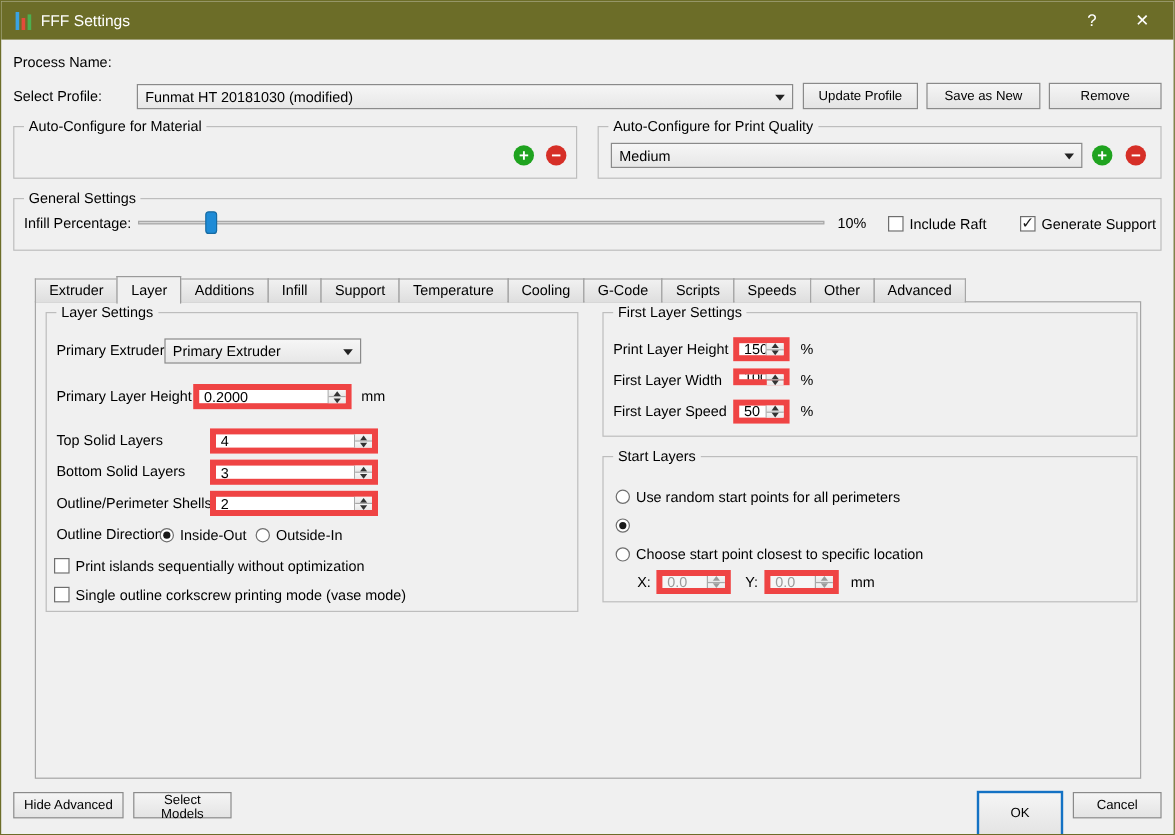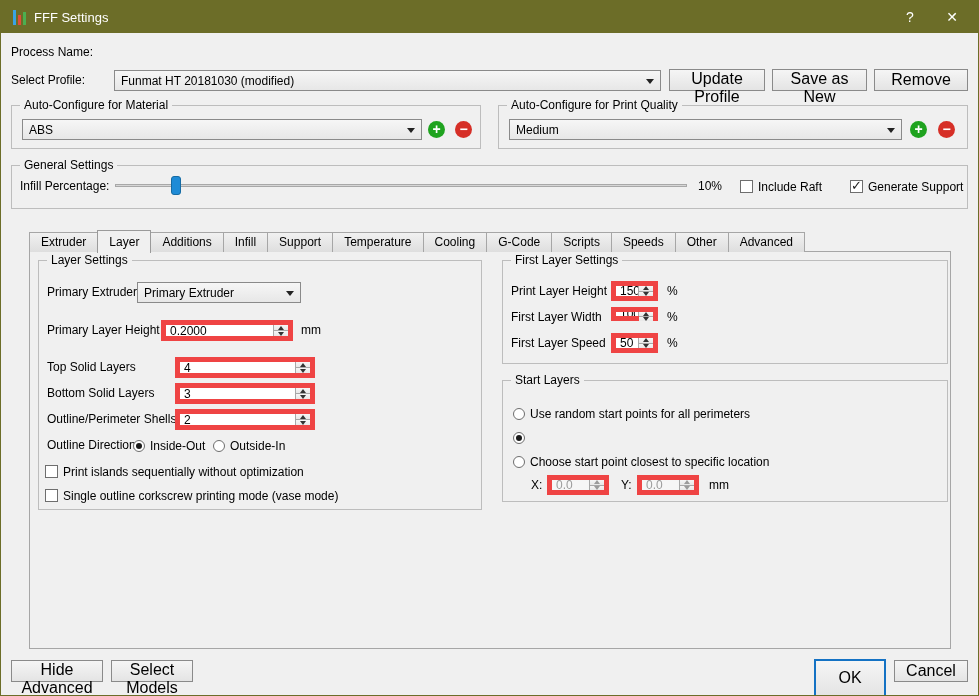--- a/index.html
+++ b/index.html
@@ -17,21 +17,21 @@
   .app-icon .b3{height:13px;background:#4caf50;}
   .titlebar .title{font-size:13px;}
   .tb-btn{position:absolute;top:0;width:44px;height:32px;display:flex;align-items:center;justify-content:center;font-size:14px;color:#fff;cursor:default;}
   .tb-btn.help{right:46px;}
   .tb-btn.close{right:4px;}
   .lbl{position:absolute;line-height:21px;white-space:nowrap;}
   .textinput{position:absolute;background:#fff;border:1px solid #7a7a7a;display:flex;align-items:center;padding:0 5px;}
   .combo{position:absolute;background:linear-gradient(#f6f6f6,#e7e7e7);border:1px solid #8a8a8a;display:flex;align-items:center;padding:0 20px 0 6px;height:21px;}
   .combo-text{white-space:nowrap;overflow:hidden;}
   .combo-arrow{position:absolute;right:6px;top:50%;margin-top:-2px;width:0;height:0;border:4px solid transparent;border-top:5px solid #222;}
-  .btn{position:absolute;height:22px;background:linear-gradient(#f5f5f5,#e4e4e4);border:1px solid #8a8a8a;font-family:inherit;font-size:16px;padding:0 8px;color:#000;}
+  .btn{position:absolute;height:22px;background:linear-gradient(#f5f5f5,#e4e4e4);border:1px solid #8a8a8a;font-family:inherit;font-size:11px;padding:0 8px;color:#000;}
   .btn.default{border:2px solid var(--accent);height:38px;}
   .group{position:absolute;border:1px solid #bdbdbd;}
   .legend{position:absolute;top:-8px;left:8px;background:#f0f0f0;padding:0 4px;white-space:nowrap;line-height:15px;}
   .circle-btn{position:absolute;width:17px;height:17px;border-radius:50%;color:#fff;display:flex;align-items:center;justify-content:center;font-size:14px;font-weight:bold;line-height:15px;border:none;}
   .circle-btn.add{background:var(--add_green);}
   .circle-btn.remove{background:var(--remove_red);}
   .slider{position:absolute;height:20px;}
   .slider-track{position:absolute;left:0;right:0;top:8px;height:3px;background:#d6d6d6;border:1px solid #a8a8a8;}
   .slider-handle{position:absolute;top:0;width:10px;height:19px;background:var(--slider);border:1px solid #166ba3;border-radius:3px;}
   .checkbox,.radio{position:absolute;display:flex;align-items:center;gap:5px;white-space:nowrap;height:21px;}
@@ -76,24 +76,20 @@
   <div class="combo" style="left:113px;top:69px;width:547px">
     <span class="combo-text">Funmat HT 20181030 (modified)</span>
     <span class="combo-arrow"></span>
   </div>
   <button class="btn" style="left:668px;top:68px;width:96px">Update Profile</button>
   <button class="btn" style="left:771px;top:68px;width:95px">Save as New</button>
   <button class="btn" style="left:873px;top:68px;width:94px">Remove</button>
 
   <div class="group" style="left:10px;top:104px;width:470px;height:44px">
     <span class="legend">Auto-Configure for Material</span>
-    <div class="combo" style="left:10px;top:13px;width:400px">
-      <span class="combo-text">ABS</span>
-      <span class="combo-arrow"></span>
-    </div>
     <button class="circle-btn add" style="left:416px;top:15px">+</button>
     <button class="circle-btn remove" style="left:443px;top:15px">−</button>
   </div>
 
   <div class="group" style="left:497px;top:104px;width:470px;height:44px">
     <span class="legend">Auto-Configure for Print Quality</span>
     <div class="combo" style="left:10px;top:13px;width:393px">
       <span class="combo-text">Medium</span>
       <span class="combo-arrow"></span>
     </div>

